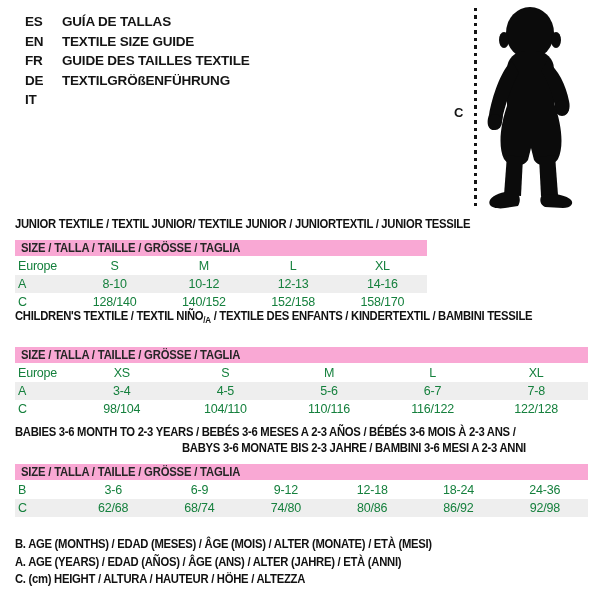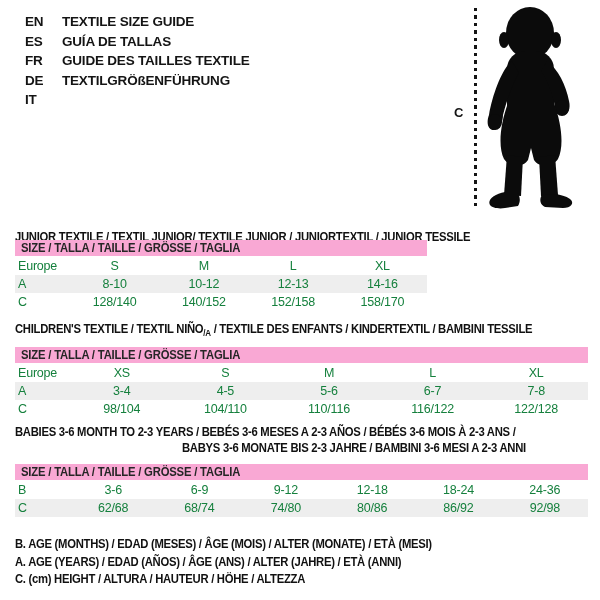--- a/index.html
+++ b/index.html
@@ -34,26 +34,26 @@
   .legend{position:absolute;left:15px;top:536px;}
   .legend-line{height:17.5px;line-height:17.5px;font-size:12px;font-weight:bold;letter-spacing:-0.3px;color:#111;}
 </style>
 </head>
 <body>
 
 <div class="canvas">
 
   <div class="lang-list">
     <div class="lang-row">
+      <span class="lang-code">ES</span>
+      <span class="lang-text">GUÍA DE TALLAS</span>
+    </div>
+    <div class="lang-row">
       <span class="lang-code">EN</span>
       <span class="lang-text">TEXTILE SIZE GUIDE</span>
-    </div>
-    <div class="lang-row">
-      <span class="lang-code">ES</span>
-      <span class="lang-text">GUÍA DE TALLAS</span>
     </div>
     <div class="lang-row">
       <span class="lang-code">FR</span>
       <span class="lang-text">GUIDE DES TAILLES TEXTILE</span>
     </div>
     <div class="lang-row">
       <span class="lang-code">DE</span>
       <span class="lang-text">TEXTILGRÖßENFÜHRUNG</span>
     </div>
     <div class="lang-row">
@@ -74,21 +74,21 @@
       <path d="M65,56 C76,64 84,80 87,96 C89,104 86,111 80,110 C74,109 73,102 72,97 C69,85 64,72 59,66 Z"></path>
       <ellipse cx="80" cy="103" rx="7" ry="8"></ellipse>
       <path d="M26,98 C18,120 16,142 22,154 C27,162 41,163 46,155 L49,143 L52,155 C57,163 71,162 76,154 C82,142 80,120 72,98 Z"></path>
       <path d="M25,150 L22,190 L39,191 L41,152 Z"></path>
       <path d="M23,187 C12,189 5,195 8,200 C10,203 17,204 23,203 L36,201 C39,196 38,191 35,187 Z"></path>
       <path d="M57,152 L59,191 L76,190 L73,150 Z"></path>
       <path d="M60,190 C57,194 58,200 63,202 L81,203 C89,203 93,198 88,194 C84,191 78,190 74,189 Z"></path>
     </g>
   </svg>
 
-  <h2 class="tbl-title" style="top:230px;">
+  <h2 class="tbl-title" style="top:217px;">
     <span class="condensed">JUNIOR TEXTILE / TEXTIL JUNIOR/ TEXTILE JUNIOR / JUNIORTEXTIL / JUNIOR TESSILE</span>
   </h2>
   <div class="size-table" style="top:240px;width:412px;">
     <div class="band">
       <span class="condensed">SIZE / TALLA / TAILLE / GRÖSSE / TAGLIA</span>
     </div>
   <div class="trow" style="grid-template-columns: 55px repeat(4, 1fr);">
         <div class="tcell label">Europe</div>
         <div class="tcell">S</div>
         <div class="tcell">M</div>
@@ -104,21 +104,21 @@
       </div>
       <div class="trow" style="grid-template-columns: 55px repeat(4, 1fr);">
         <div class="tcell label">C</div>
         <div class="tcell">128/140</div>
         <div class="tcell">140/152</div>
         <div class="tcell">152/158</div>
         <div class="tcell">158/170</div>
       </div>
     </div>
 
-  <h2 class="tbl-title" style="top:322px;text-align:right;">
+  <h2 class="tbl-title" style="top:309px;text-align:right;">
     <span class="condensed"><span>CHILDREN'S TEXTILE / TEXTIL NIÑO</span><span class="sub-a">/A</span><span> / TEXTILE DES ENFANTS / KINDERTEXTIL / BAMBINI TESSILE</span></span>
   </h2>
   <div class="size-table" style="top:347px;width:573px;">
     <div class="band">
       <span class="condensed">SIZE / TALLA / TAILLE / GRÖSSE / TAGLIA</span>
     </div>
   <div class="trow" style="grid-template-columns: 55px repeat(5, 1fr);">
         <div class="tcell label">Europe</div>
         <div class="tcell">XS</div>
         <div class="tcell">S</div>

